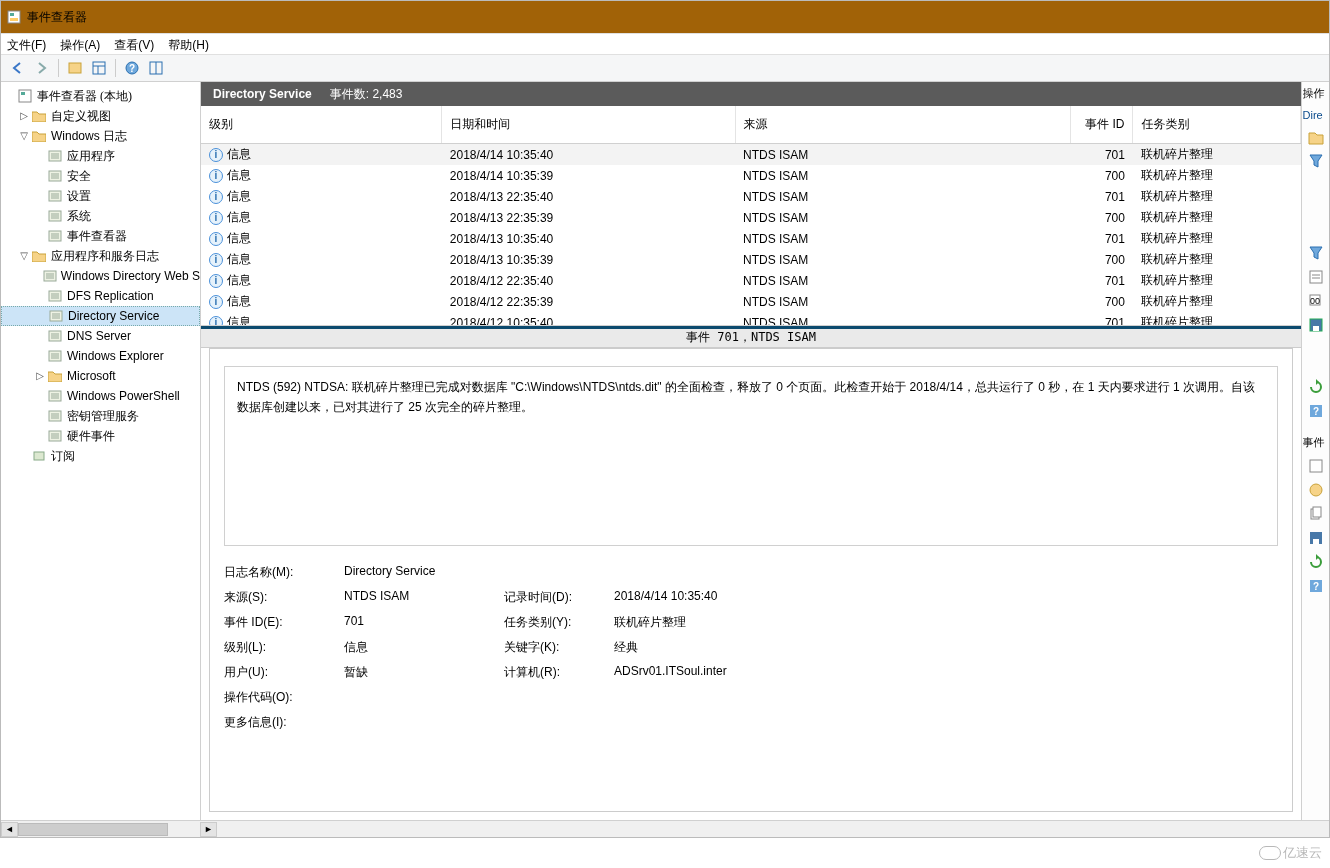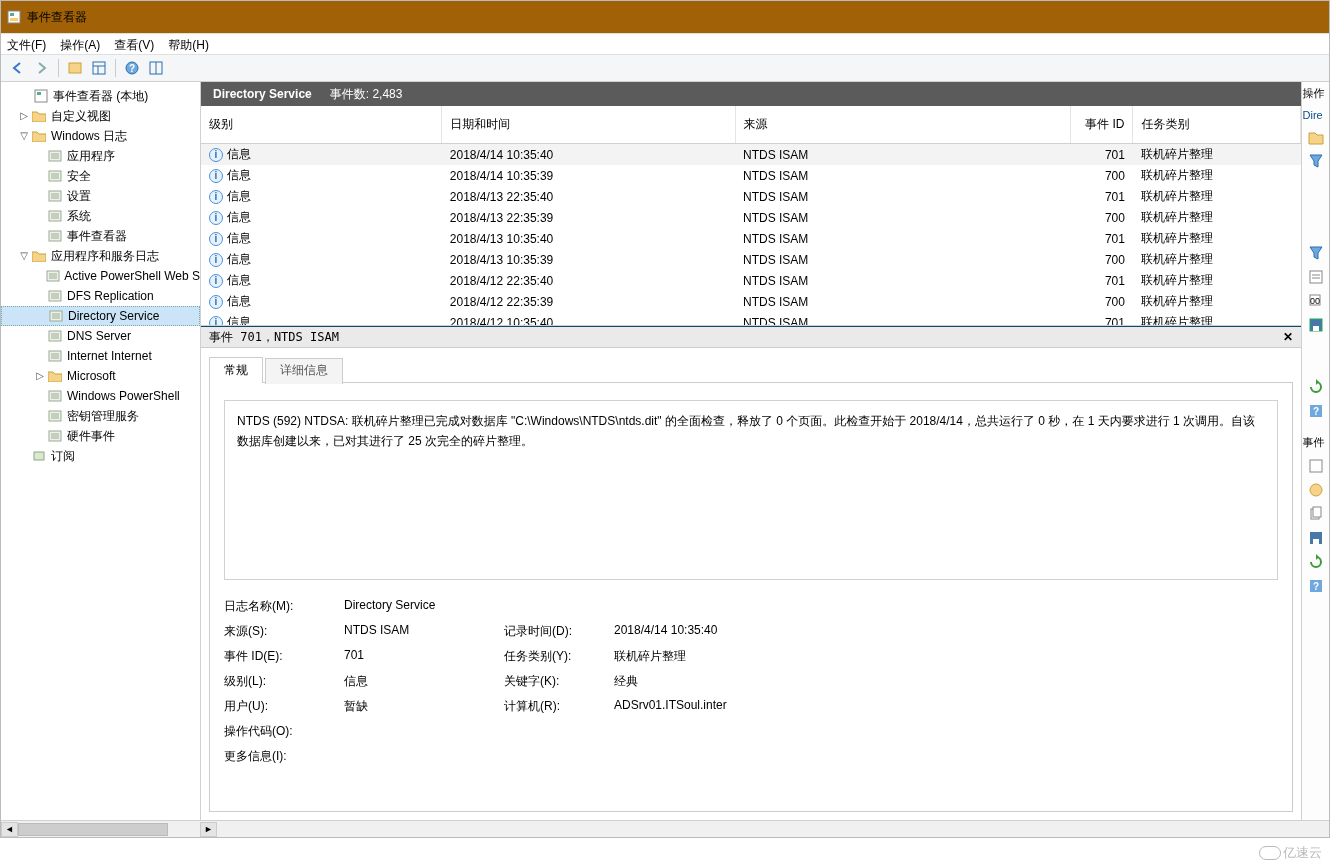--- a/index.html
+++ b/index.html
@@ -11,32 +11,32 @@
 .menubar span { cursor: default; }
 .toolbar { height: 28px; background: #f5f6f7; border-top: 1px solid #e0e0e0; border-bottom: 1px solid #d0d0d0; display: flex; align-items: center; padding: 0 6px; gap: 2px; }
 .toolbar .tbtn { width: 22px; height: 22px; display: flex; align-items: center; justify-content: center; border: 1px solid transparent; }
 .toolbar .sep { width: 1px; height: 18px; background: #ccc; margin: 0 3px; }
 .main { flex: 1; display: flex; overflow: hidden; }
 .tree-pane { width: 200px; border-right: 1px solid #d0d0d0; overflow: auto; background: #fff; padding-top: 4px; }
 .tree-node { white-space: nowrap; height: 20px; line-height: 20px; cursor: default; display: flex; align-items: center; }
 .tree-node .tw { display: inline-block; width: 14px; text-align: center; color: #555; font-size: 10px;}
 .tree-node .ic { display: inline-flex; width: 16px; height: 14px; margin-right: 4px; align-items: center; justify-content: center; }
 .tree-node.selected { background: #cce4f7; border: 1px dotted #7aa; height: 20px; }
-.indent-0 { padding-left: 18px; } .indent-1 { padding-left: 16px; } .indent-2 { padding-left: 32px; }
+.indent-0 { padding-left: 2px; font-family: Liberation Serif, serif; } .indent-1 { padding-left: 16px; } .indent-2 { padding-left: 32px; }
 .center-pane { flex: 1; display: flex; flex-direction: column; overflow: hidden; }
 .center-header { height: 24px; background: #5b5b5b; color: #fff; font-weight: bold; display: flex; align-items: center; padding: 0 12px; font-size: 12px; }
 .center-header .count { font-weight: normal; margin-left: 18px; }
 .grid-wrap { flex: 0 0 220px; overflow: auto; border-bottom: 1px solid #d0d0d0; position: relative;}
 table { border-collapse: collapse; width: 100%; table-layout: fixed; }
 th { text-align: left; font-weight: normal; padding: 10px 8px; border-right: 1px solid #e4e4e4; border-bottom: 1px solid #d0d0d0; background: #fff; position: sticky; top: 0;}
 td { padding: 2px 8px; white-space: nowrap; overflow: hidden; text-overflow: ellipsis; }
 tr.data:first-child td { background: #f3f3f3; }
 .col-level{width:230px;} .col-date{width:280px;} .col-src{width:320px;} .col-id{width:60px;text-align:right;} .col-task{width:160px;}
 .info-ico { display: inline-block; width: 14px; height: 14px; border-radius: 50%; background: #e6f2fb; border: 1px solid #4a90d9; color: #2a6fb0; text-align: center; line-height: 12px; font-size: 10px; font-weight: bold; margin-right: 4px; }
-.detail-header { height: 22px; background: #eaeaea; display: flex; align-items: center; padding: 0 8px; border-top: 1px solid #0c4a6e; border-bottom: 1px solid #ccc; justify-content: space-between; font-family: SimSun, monospace;}
+.detail-header { height: 22px; background: #eaeaea; display: flex; align-items: center; padding: 0 8px; border-top: 3px solid #0c4a6e; border-bottom: 1px solid #ccc; justify-content: space-between; font-family: SimSun, monospace; flex-direction: column;}
 .detail-header .close { font-weight: bold; cursor: pointer; font-family: Arial;}
 .tabs { display: flex; padding: 8px 8px 0 8px; background: #fff; }
 .tab { padding: 4px 14px; border: 1px solid #ccc; border-bottom: none; margin-right: 2px; cursor: pointer; background: #fff; position: relative; top: 1px;}
 .tab.inactive { background: #f4f4f4; color: #555; top: 2px; padding: 3px 14px;}
 .tab-body { flex: 1; margin: 0 8px 8px 8px; border: 1px solid #ccc; overflow: auto; padding: 17px 14px; background: #fff;}
 .desc-box { border: 1px solid #d0d0d0; padding: 10px 12px; min-height: 180px; margin-bottom: 18px; line-height: 1.7;}
 .kv { display: grid; grid-template-columns: 120px 160px 110px 1fr; row-gap: 8px; }
 .kv .full { grid-column: 2 / span 3; }
 .kv a { color: #0066cc; }
 .right-pane { width: 28px; border-left: 1px solid #d0d0d0; background: #fdfdfd; display: flex; flex-direction: column; align-items: center; padding-top: 4px; gap: 8px; overflow: hidden;}
@@ -217,21 +217,21 @@
           <div class="tree-node indent-2">
             <span class="tw"></span>
             <span class="ic">
               <svg width="14" height="12">
                 <rect x="1" y="1" width="12" height="10" fill="#eef2e4" stroke="#9a9"></rect>
                 <line x1="3" y1="4" x2="11" y2="4" stroke="#9a9"></line>
                 <line x1="3" y1="6" x2="11" y2="6" stroke="#9a9"></line>
                 <line x1="3" y1="8" x2="11" y2="8" stroke="#9a9"></line>
               </svg>
             </span>
-            <span>Active PowerShell Web S</span>
+            <span>Windows Directory Web S</span>
           </div>
           <div class="tree-node indent-2">
             <span class="tw"></span>
             <span class="ic">
               <svg width="14" height="12">
                 <rect x="1" y="1" width="12" height="10" fill="#eef2e4" stroke="#9a9"></rect>
                 <line x1="3" y1="4" x2="11" y2="4" stroke="#9a9"></line>
                 <line x1="3" y1="6" x2="11" y2="6" stroke="#9a9"></line>
                 <line x1="3" y1="8" x2="11" y2="8" stroke="#9a9"></line>
               </svg>
@@ -265,21 +265,21 @@
           <div class="tree-node indent-2">
             <span class="tw"></span>
             <span class="ic">
               <svg width="14" height="12">
                 <rect x="1" y="1" width="12" height="10" fill="#eef2e4" stroke="#9a9"></rect>
                 <line x1="3" y1="4" x2="11" y2="4" stroke="#9a9"></line>
                 <line x1="3" y1="6" x2="11" y2="6" stroke="#9a9"></line>
                 <line x1="3" y1="8" x2="11" y2="8" stroke="#9a9"></line>
               </svg>
             </span>
-            <span>Internet Internet</span>
+            <span>Windows Explorer</span>
           </div>
           <div class="tree-node indent-2">
             <span class="tw">▷</span>
             <span class="ic">
               <svg width="14" height="12">
                 <path d="M0 2h5l2 2h7v8H0z" fill="#f6d388" stroke="#c9a23a"></path>
               </svg>
             </span>
             <span>Microsoft</span>
           </div>
@@ -411,24 +411,20 @@
                 <td style="text-align:right">701</td>
                 <td>联机碎片整理</td>
               </tr>
             </tbody>
         </table>
       </div>
 
       <div class="detail-header">
         <span>事件 701，NTDS ISAM</span>
         <span class="close">✕</span>
-      </div>
-      <div class="tabs">
-        <div class="tab">常规</div>
-        <div class="tab inactive">详细信息</div>
       </div>
       <div class="tab-body">
         <div class="desc-box">NTDS (592) NTDSA: 联机碎片整理已完成对数据库 "C:\Windows\NTDS\ntds.dit" 的全面检查，释放了 0 个页面。此检查开始于 2018/4/14，总共运行了 0 秒，在 1 天内要求进行 1 次调用。自该数据库创建以来，已对其进行了 25 次完全的碎片整理。</div>
         <div class="kv">
           <span>日志名称(M):</span>
             <span class="full">Directory Service</span>
           <span>来源(S):</span>
             <span>NTDS ISAM</span>
             <span>记录时间(D):</span>
             <span>2018/4/14 10:35:40</span>

